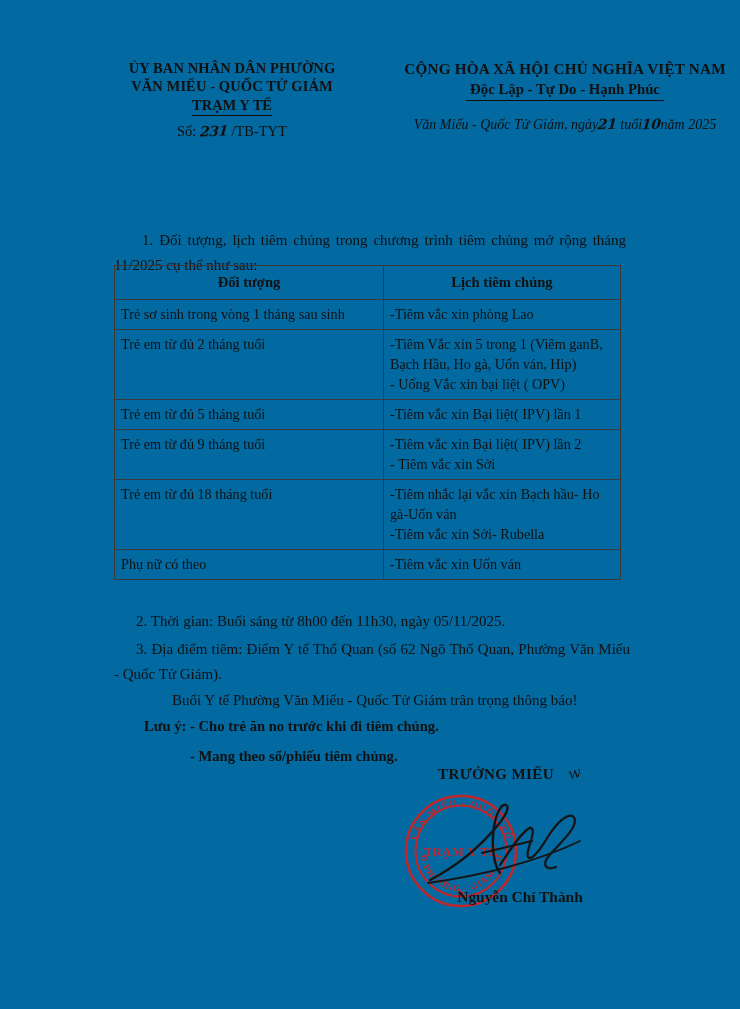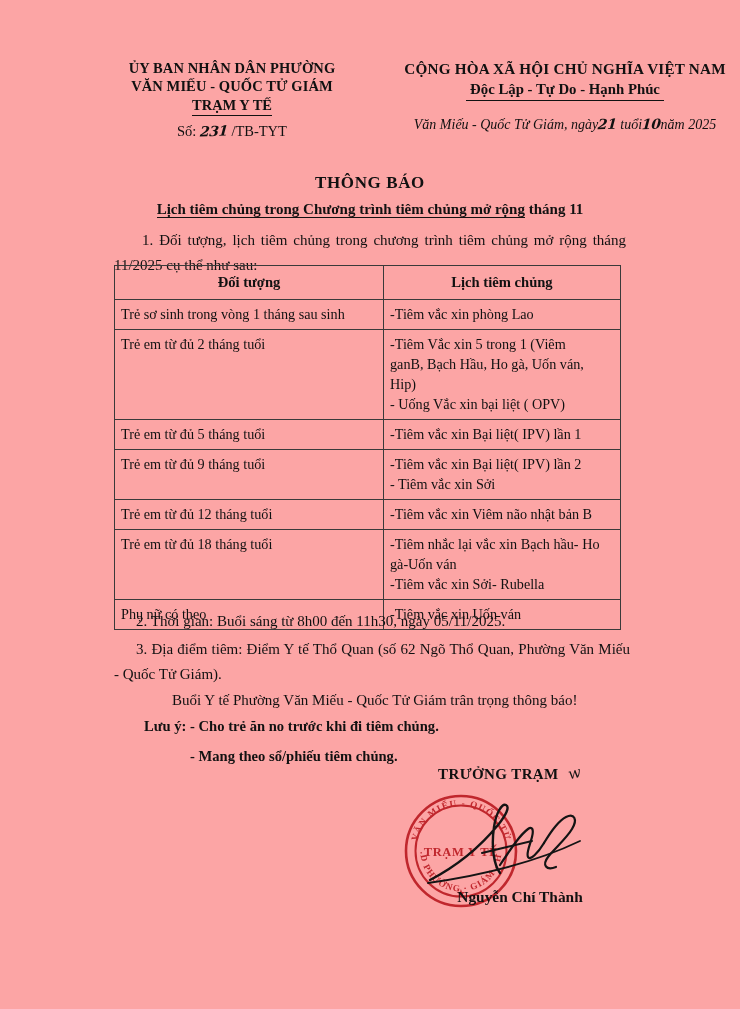--- a/index.html
+++ b/index.html
@@ -14,21 +14,21 @@
     font-family: "Liberation Serif", "DejaVu Serif", serif;
     color: #111111;
     overflow: hidden;
   }
 
   .page {
     position: absolute;
     inset: 0;
     width: 740px;
     height: 1009px;
-    background: #fca5a5;
+    background: #0369a1;
   }
 
   
   .header {
     position: absolute;
     top: 60px;
     left: 0;
     width: 740px;
     display: flex;
     align-items: flex-start;
@@ -141,21 +141,21 @@
     position: absolute;
     top: 265px;
     left: 114px;
     width: 506px;
     border-collapse: collapse;
     table-layout: fixed;
   }
   table.sched td, table.sched th {
     border: 1.1px solid #3a3a3a;
     vertical-align: top;
-    padding: 4px 20px 5px 6px;
+    padding: 4px 0 5px 6px;
     font-size: 14.2px;
     line-height: 20px;
   }
   table.sched th {
     text-align: center;
     font-weight: bold;
     font-size: 14.6px;
     padding: 6px 6px 7px 6px;
   }
   table.sched col.c1 { width: 269px; }
@@ -258,24 +258,20 @@
     <div class="header-right">
       <div class="nation-line">CỘNG HÒA XÃ HỘI CHỦ NGHĨA VIỆT NAM</div>
       <div><span class="motto">Độc Lập - Tự Do - Hạnh Phúc</span></div>
       <div class="place-date">
         <span>Văn Miếu - Quốc Tử Giám, ngày</span><span class="hand">21</span>
         <span>tuổi</span><span class="hand">10</span><span>năm 2025</span>
       </div>
     </div>
   </div>
 
-  <div class="title-block">
-    <div class="title-main">THÔNG BÁO</div>
-    <div class="title-sub"><span class="ul">Lịch tiêm chủng trong Chương trình tiêm chủng mở rộng</span><span> tháng 11</span></div>
-  </div>
 
   <div class="intro">1. Đối tượng, lịch tiêm chủng trong chương trình tiêm chủng mở rộng tháng 11/2025 cụ thể như sau:</div>
 
   <table class="sched">
     <colgroup>
         <col class="c1">
         <col class="c2">
       </colgroup>
     <thead>
       <tr>
@@ -296,45 +292,41 @@
       <tr>
         <td>Trẻ em từ đủ 5 tháng tuổi</td>
         <td class="cell-sched">-Tiêm vắc xin Bại liệt( IPV) lần 1</td>
       </tr>
       <tr>
         <td>Trẻ em từ đủ 9 tháng tuổi</td>
         <td class="cell-sched">-Tiêm vắc xin Bại liệt( IPV) lần 2
 - Tiêm vắc xin Sởi</td>
       </tr>
       <tr>
-        <td>Trẻ em từ đủ 12 tháng tuổi</td>
-        <td class="cell-sched">-Tiêm vắc xin Viêm não nhật bản B</td>
-      </tr>
-      <tr>
         <td>Trẻ em từ đủ 18 tháng tuổi</td>
         <td class="cell-sched">-Tiêm nhắc lại vắc xin Bạch hầu- Ho gà-Uốn ván
 -Tiêm vắc xin Sởi- Rubella</td>
       </tr>
       <tr>
         <td>Phụ nữ có theo</td>
         <td class="cell-sched">-Tiêm vắc xin Uốn ván</td>
       </tr>
     </tbody>
   </table>
 
   <div class="after p-time">2. Thời gian: Buổi sáng từ 8h00 đến 11h30, ngày 05/11/2025.</div>
   <div class="after p-place">3. Địa điểm tiêm: Điểm Y tế Thổ Quan (số 62 Ngõ Thổ Quan, Phường Văn Miếu - Quốc Tử Giám).</div>
   <div class="after p-closing">Buổi Y tế Phường Văn Miếu - Quốc Tử Giám trân trọng thông báo!</div>
 
   <div class="notes n1">
     <span>Lưu ý:</span><span> - Cho trẻ ăn no trước khi đi tiêm chủng.</span>
   </div>
   <div class="notes n2">- Mang theo sổ/phiếu tiêm chủng.</div>
 
-  <div class="sign-title">TRƯỞNG TRẠM</div>
+  <div class="sign-title">TRƯỞNG MIẾU</div>
   <div class="sign-mark">w</div>
 
   <div class="seal">
     <svg width="118" height="118" viewBox="0 0 118 118" xmlns="http://www.w3.org/2000/svg">
       <defs>
         <path id="sealArc" d="M 59,59 m 0,-45 a 45,45 0 1,1 -0.1,0" fill="none"></path>
         <path id="sealArcText" d="M 14,59 a 45,45 0 1,1 90,0" fill="none"></path>
         <path id="sealArcBottom" d="M 18.5,59 a 40.5,40.5 0 0,0 81,0" fill="none"></path>
       </defs>
       <circle cx="59" cy="59" r="55" fill="none" stroke="#c0272d" stroke-width="2.6"></circle>

